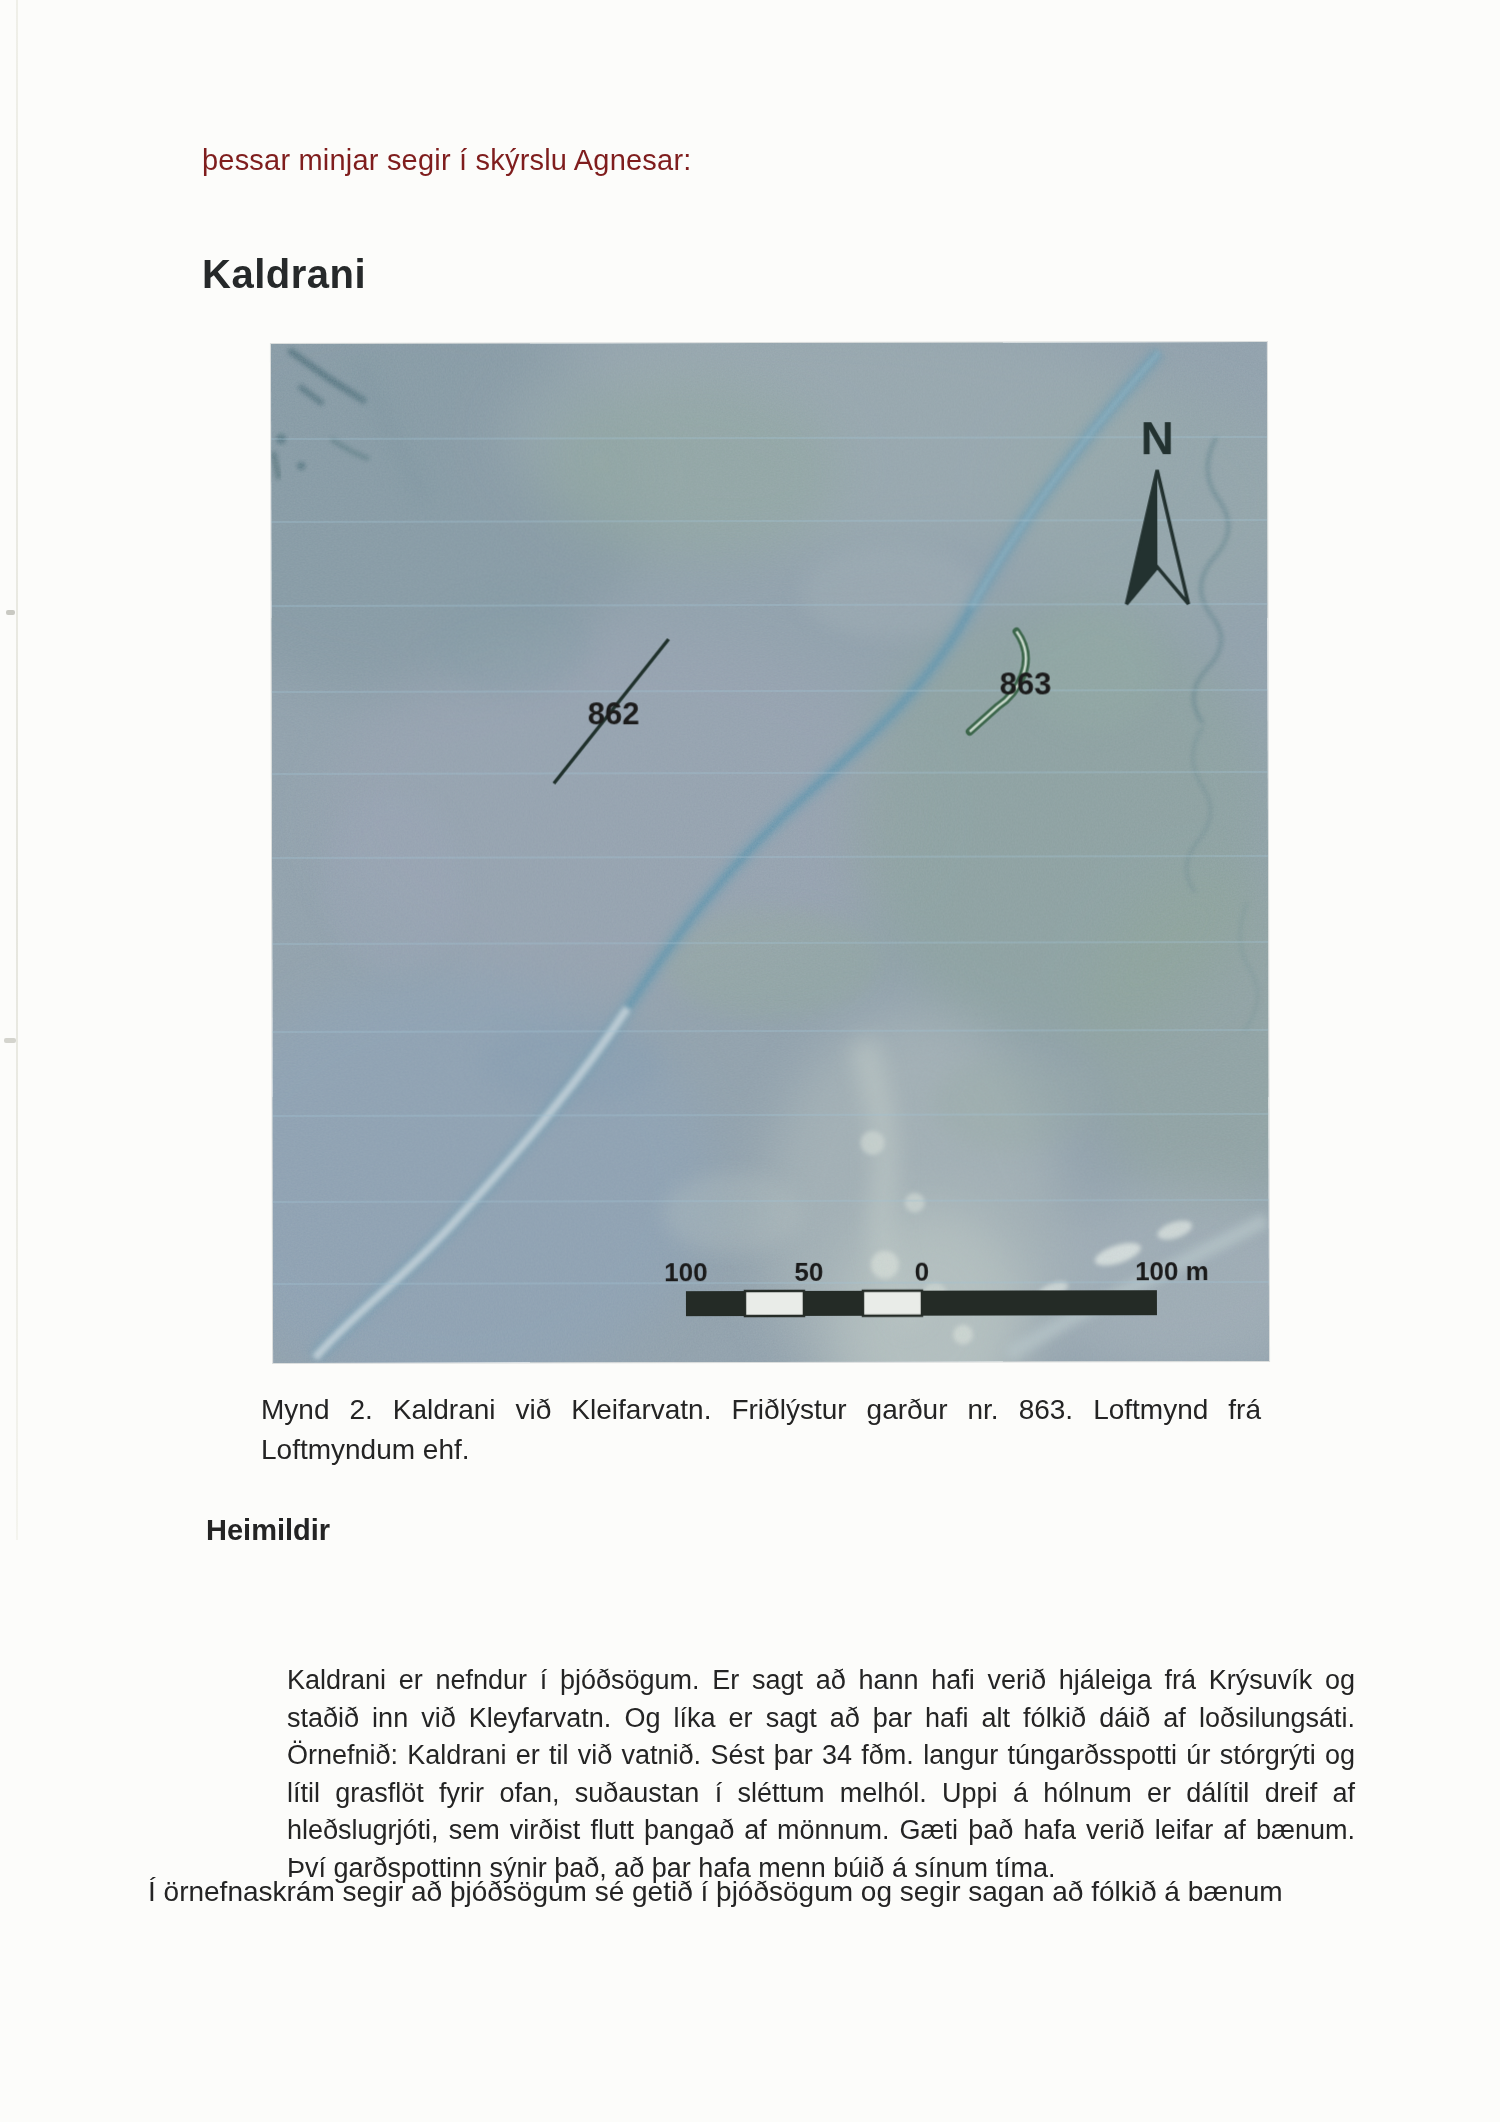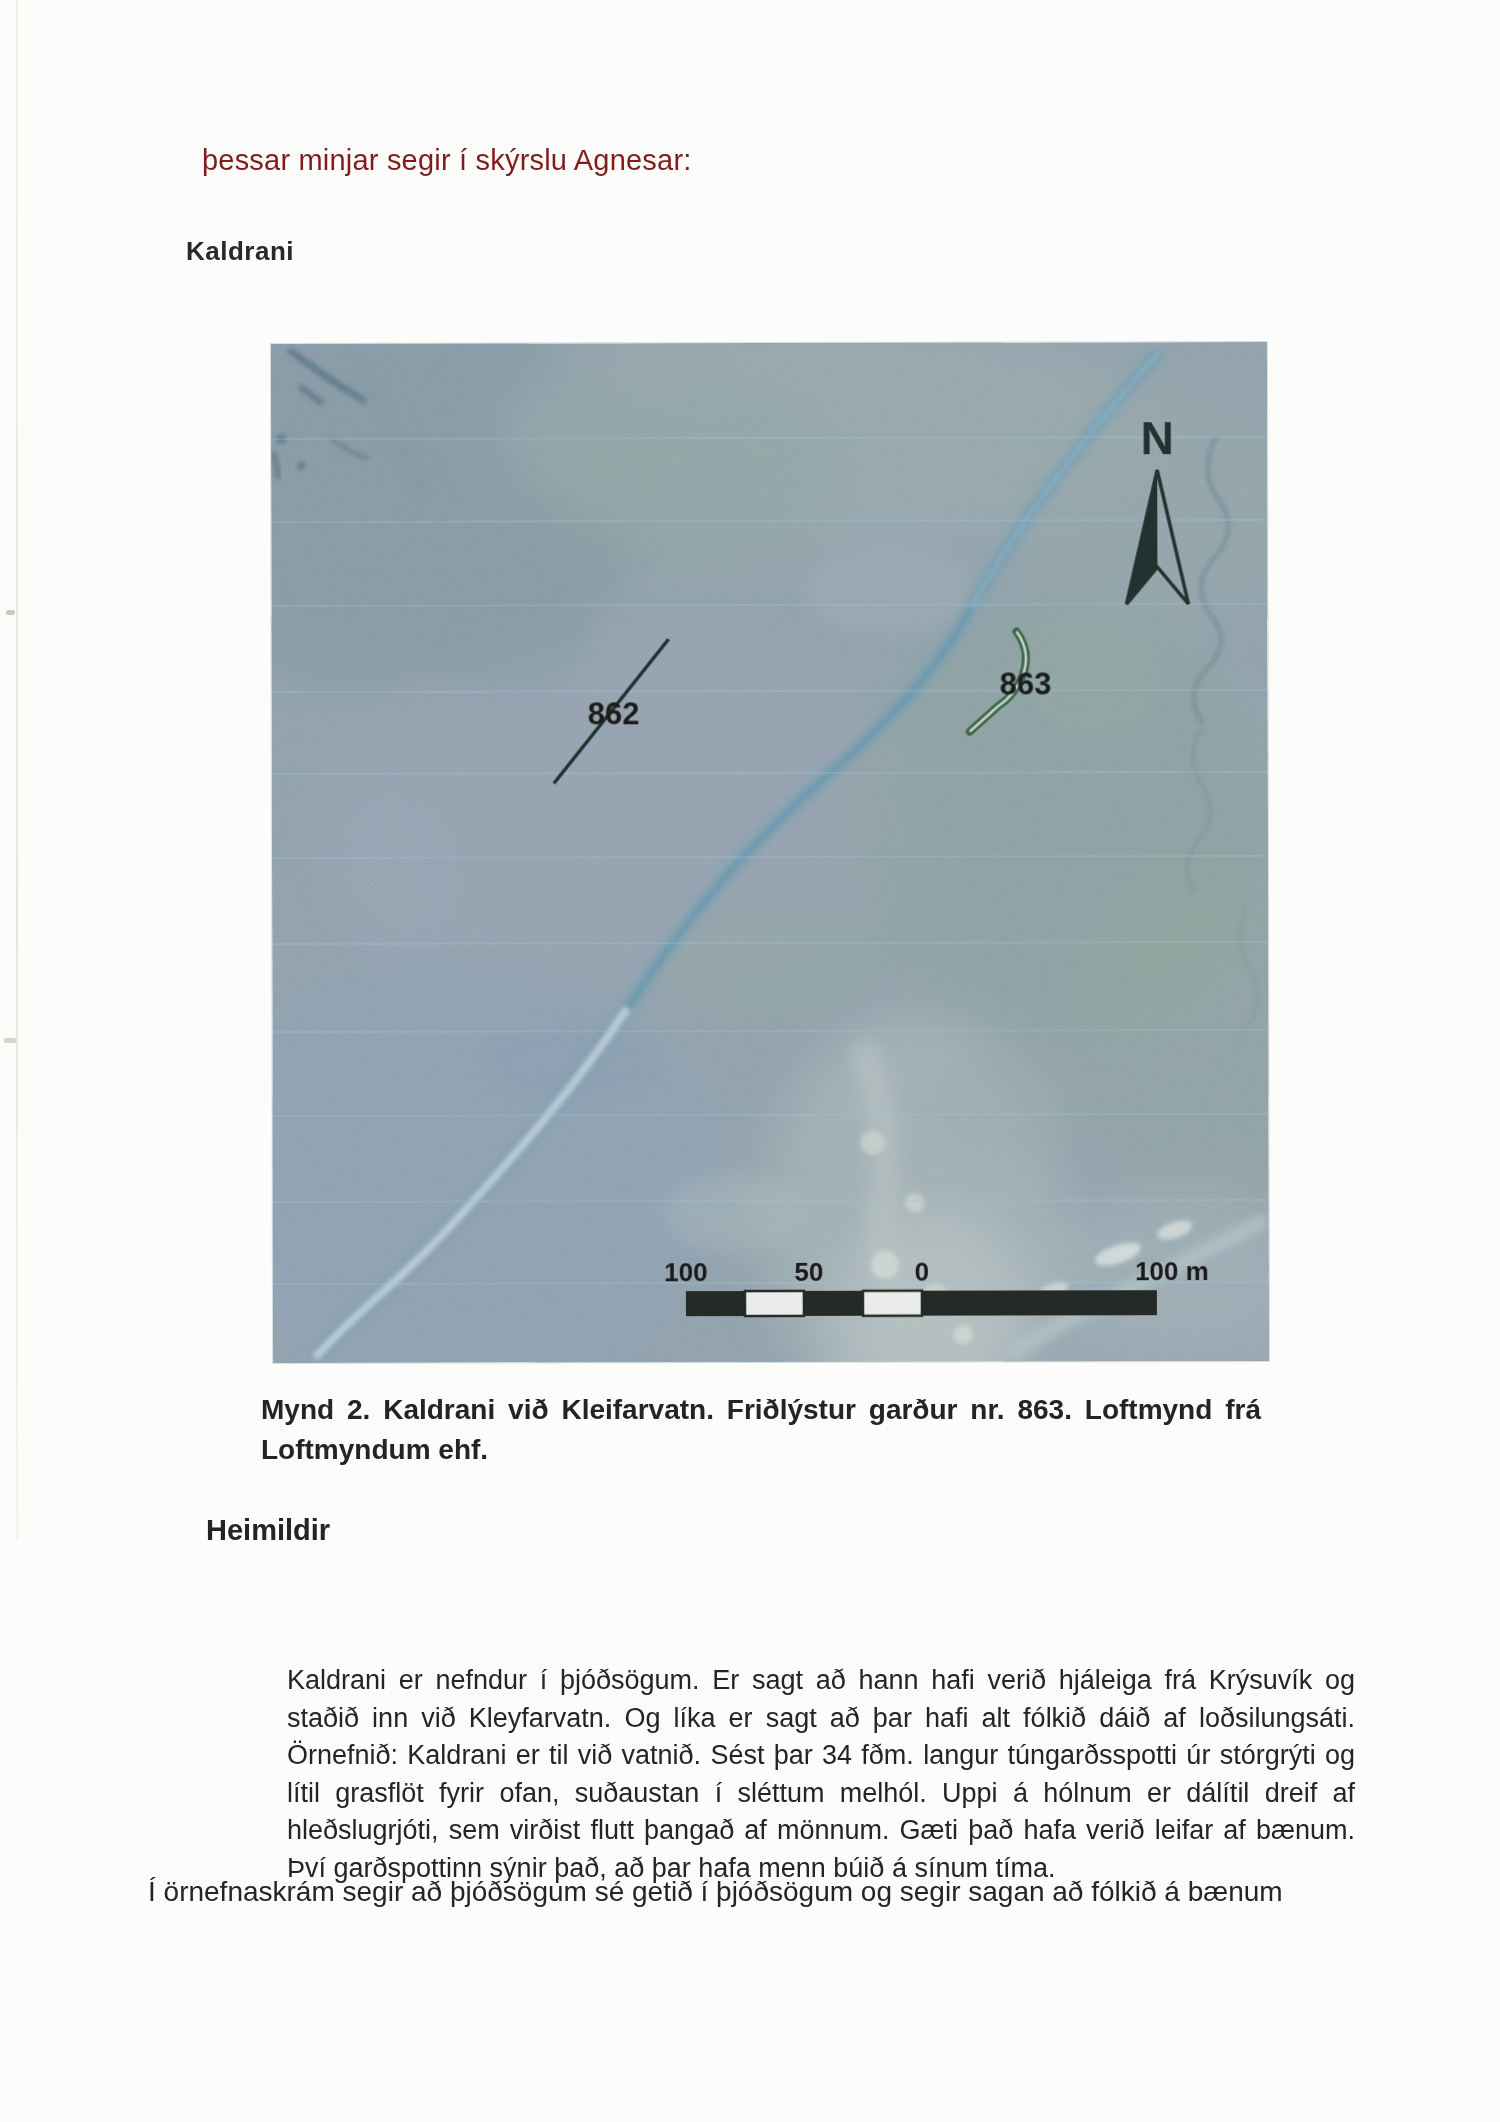--- a/index.html
+++ b/index.html
@@ -19,33 +19,33 @@
   .speck{position:absolute;background:#c9c9c2;border-radius:2px;}
   .speck.s1{left:6px;top:610px;width:9px;height:5px;}
   .speck.s2{left:4px;top:1038px;width:12px;height:5px;opacity:.8;}
 
   .intro{
     position:absolute;left:186px;top:128px;margin:16px;
     font-family:Liberation Sans, sans-serif;
     font-size:29px;color:#7f1d1d;letter-spacing:.2px;
   }
   .title{
-    position:absolute;left:186px;top:236px;margin:0;
-    font-size:26px;font-weight:bold;color:#26292a;letter-spacing:.5px;
+    position:absolute;left:186px;top:236px;margin:16px;
+    font-size:40px;font-weight:bold;color:#26292a;letter-spacing:.5px;
   }
   figure.aerial{
     position:absolute;left:272px;top:343px;margin:0;
     width:996px;height:1019px;
     transform:rotate(-0.12deg);
     box-shadow:0 0 0 1px rgba(120,130,135,.25);
   }
   .caption{
     position:absolute;left:261px;top:1390px;margin:0;
     width:1000px;
-    font-size:28px;font-weight:bold;line-height:40px;
+    font-size:28px;font-weight:normal;line-height:40px;
     text-align:justify;color:#242424;
   }
   .src-heading{
     position:absolute;left:190px;top:1498px;margin:16px;
     font-size:29px;font-weight:bold;color:#242424;
   }
   .src-intro{
     position:absolute;left:190px;top:1538px;margin:0;
     width:1220px;font-size:27px;line-height:37px;color:#242424;
   }

